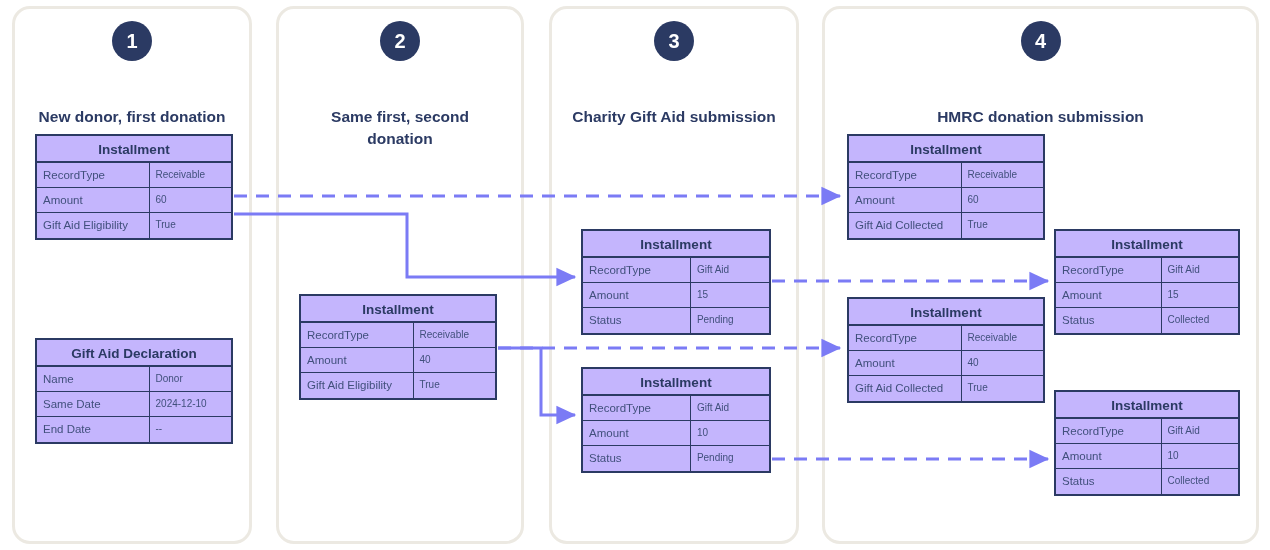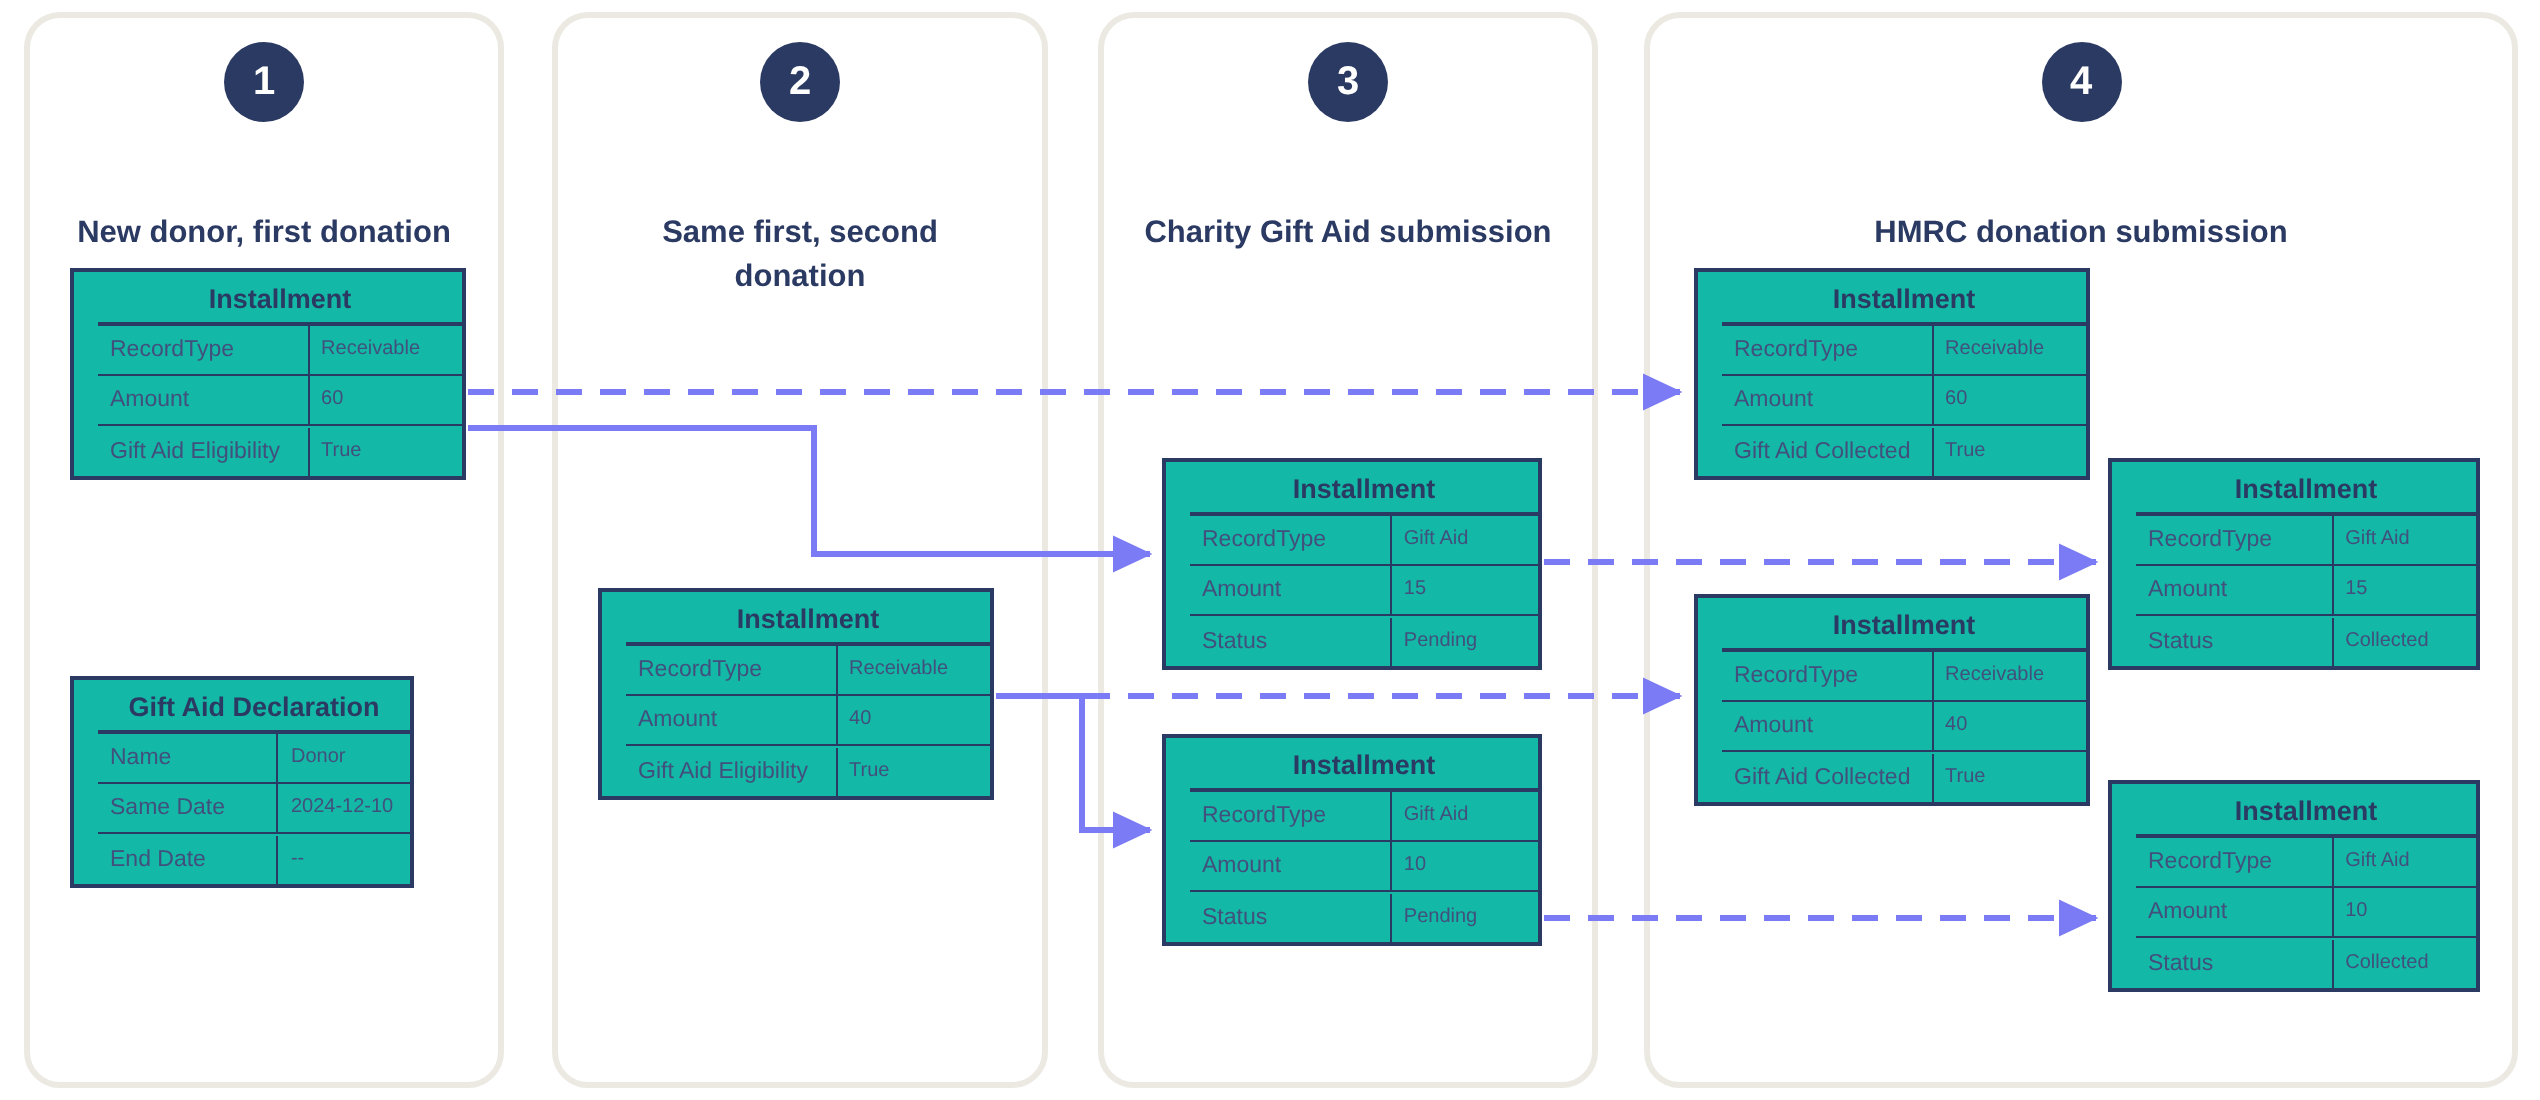--- a/index.html
+++ b/index.html
@@ -61,41 +61,39 @@
     color: #2b3a63;
     line-height: 1.45;
     padding: 0 18px;
     margin-top: 45px;
   }
 
   
   .etable {
     position: absolute;
     border: 2px solid #2b3a63;
-    background: #14b8a6;
+    background: #c4b5fd;
     box-sizing: border-box;
     z-index: 5;
-    padding-left: 12px;
   }
   .etable .thead {
     border-bottom: 2px solid #2b3a63;
     text-align: center;
     font-size: 13.5px;
     font-weight: bold;
     color: #2b3a63;
     height: 27px;
     line-height: 27px;
     box-sizing: border-box;
   }
   .etable .trow {
     display: flex;
     height: 25px;
     box-sizing: border-box;
     border-bottom: 1px solid #2b3a63;
-    align-items: center;
   }
   .etable .trow:last-child { border-bottom: none; }
   .etable .tk {
     flex: 0 0 58%;
     border-right: 1px solid #2b3a63;
     font-size: 11.5px;
     color: #41507c;
     line-height: 24px;
     padding-left: 6px;
     box-sizing: border-box;
@@ -108,21 +106,21 @@
     color: #41507c;
     line-height: 24px;
     padding-left: 6px;
     box-sizing: border-box;
     white-space: nowrap;
     overflow: hidden;
   }
 
   
   #t-p1-inst { left: 35px;   top: 134px; width: 198px; }
-  #t-p1-gad  { left: 35px;   top: 338px; width: 172px; }
+  #t-p1-gad  { left: 35px;   top: 338px; width: 198px; }
   #t-p2-inst { left: 299px;  top: 294px; width: 198px; }
   #t-p3-ga1  { left: 581px;  top: 229px; width: 190px; }
   #t-p3-ga2  { left: 581px;  top: 367px; width: 190px; }
   #t-p4-rec1 { left: 847px;  top: 134px; width: 198px; }
   #t-p4-rec2 { left: 847px;  top: 297px; width: 198px; }
   #t-p4-ga1  { left: 1054px; top: 229px; width: 186px; }
   #t-p4-ga2  { left: 1054px; top: 390px; width: 186px; }
 
   
   #wires {

